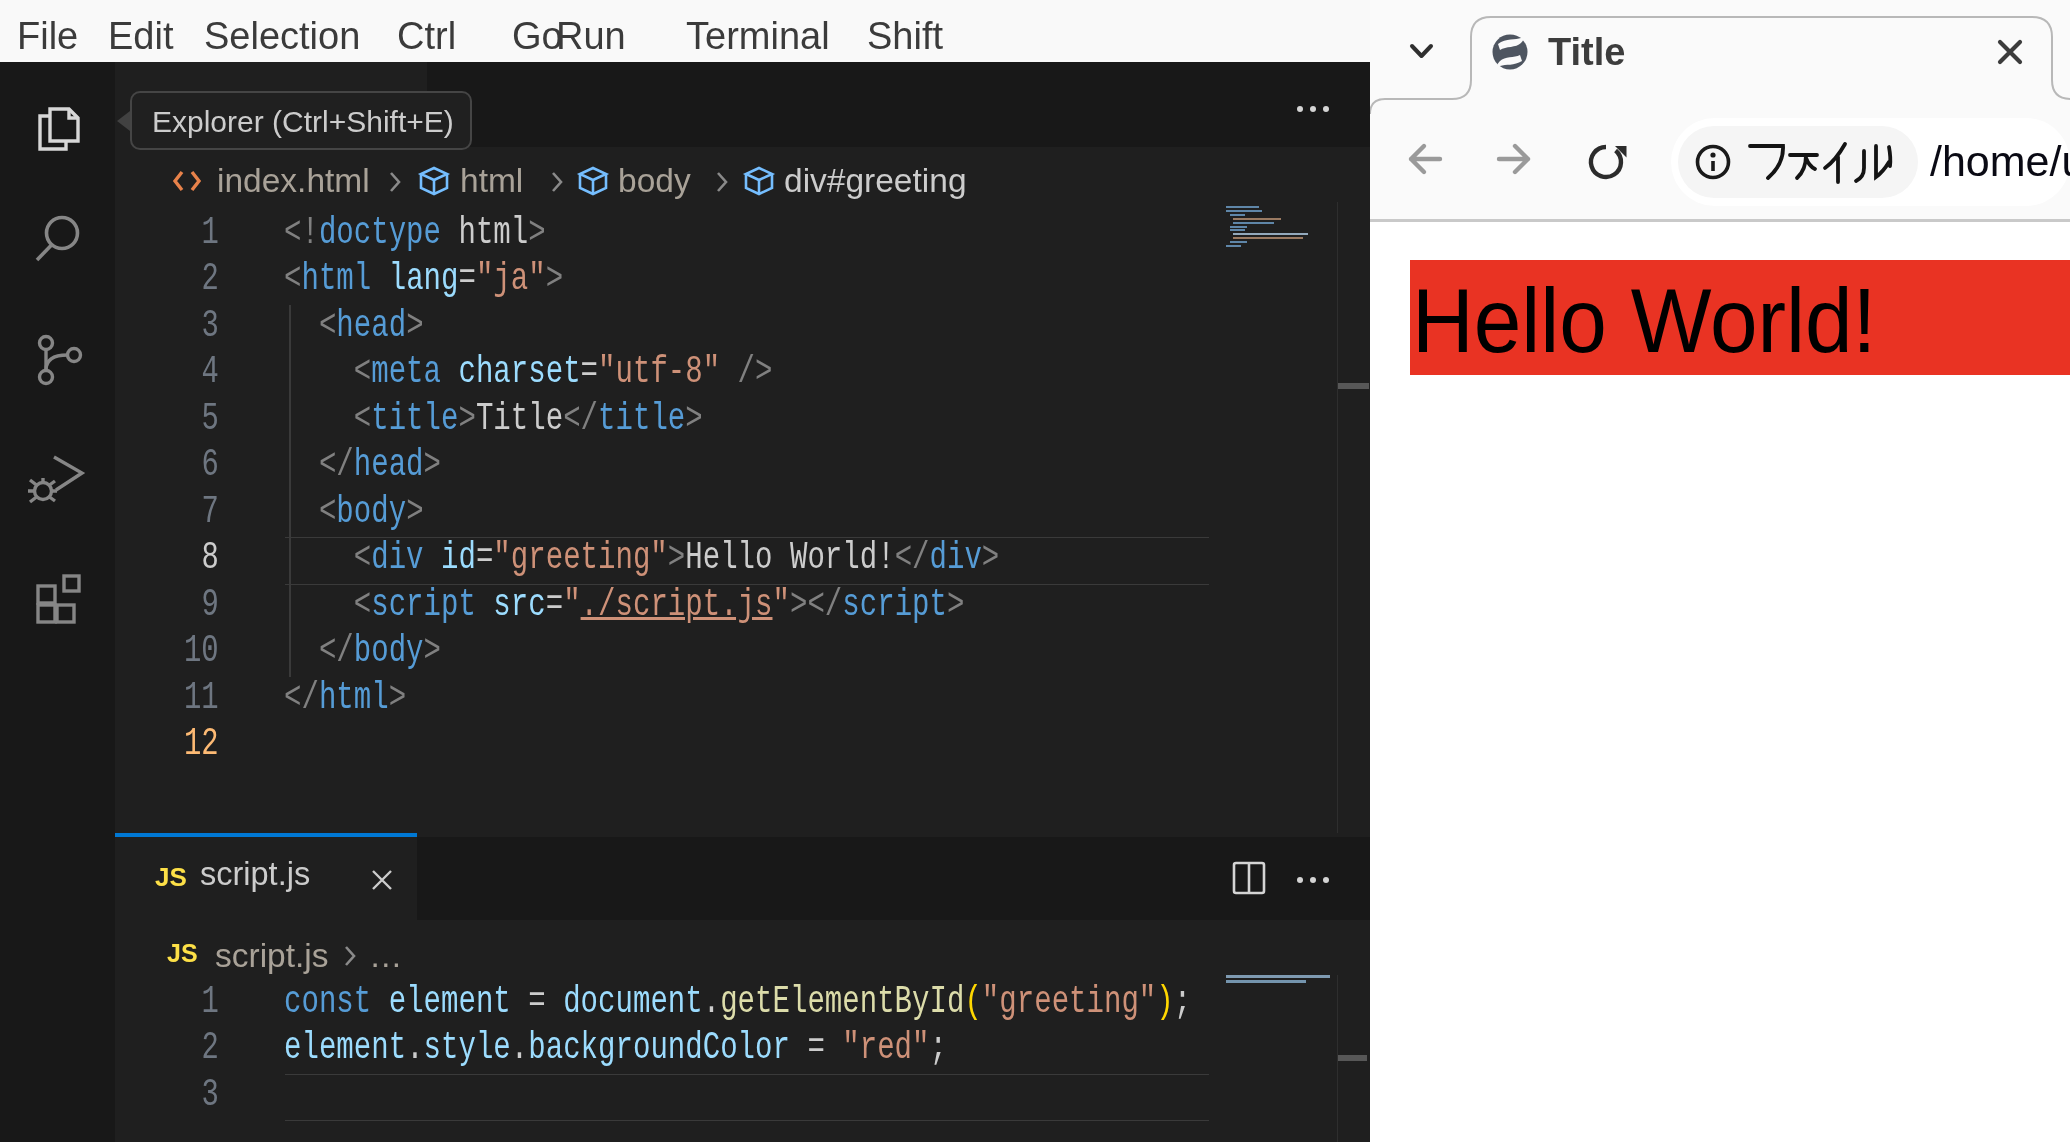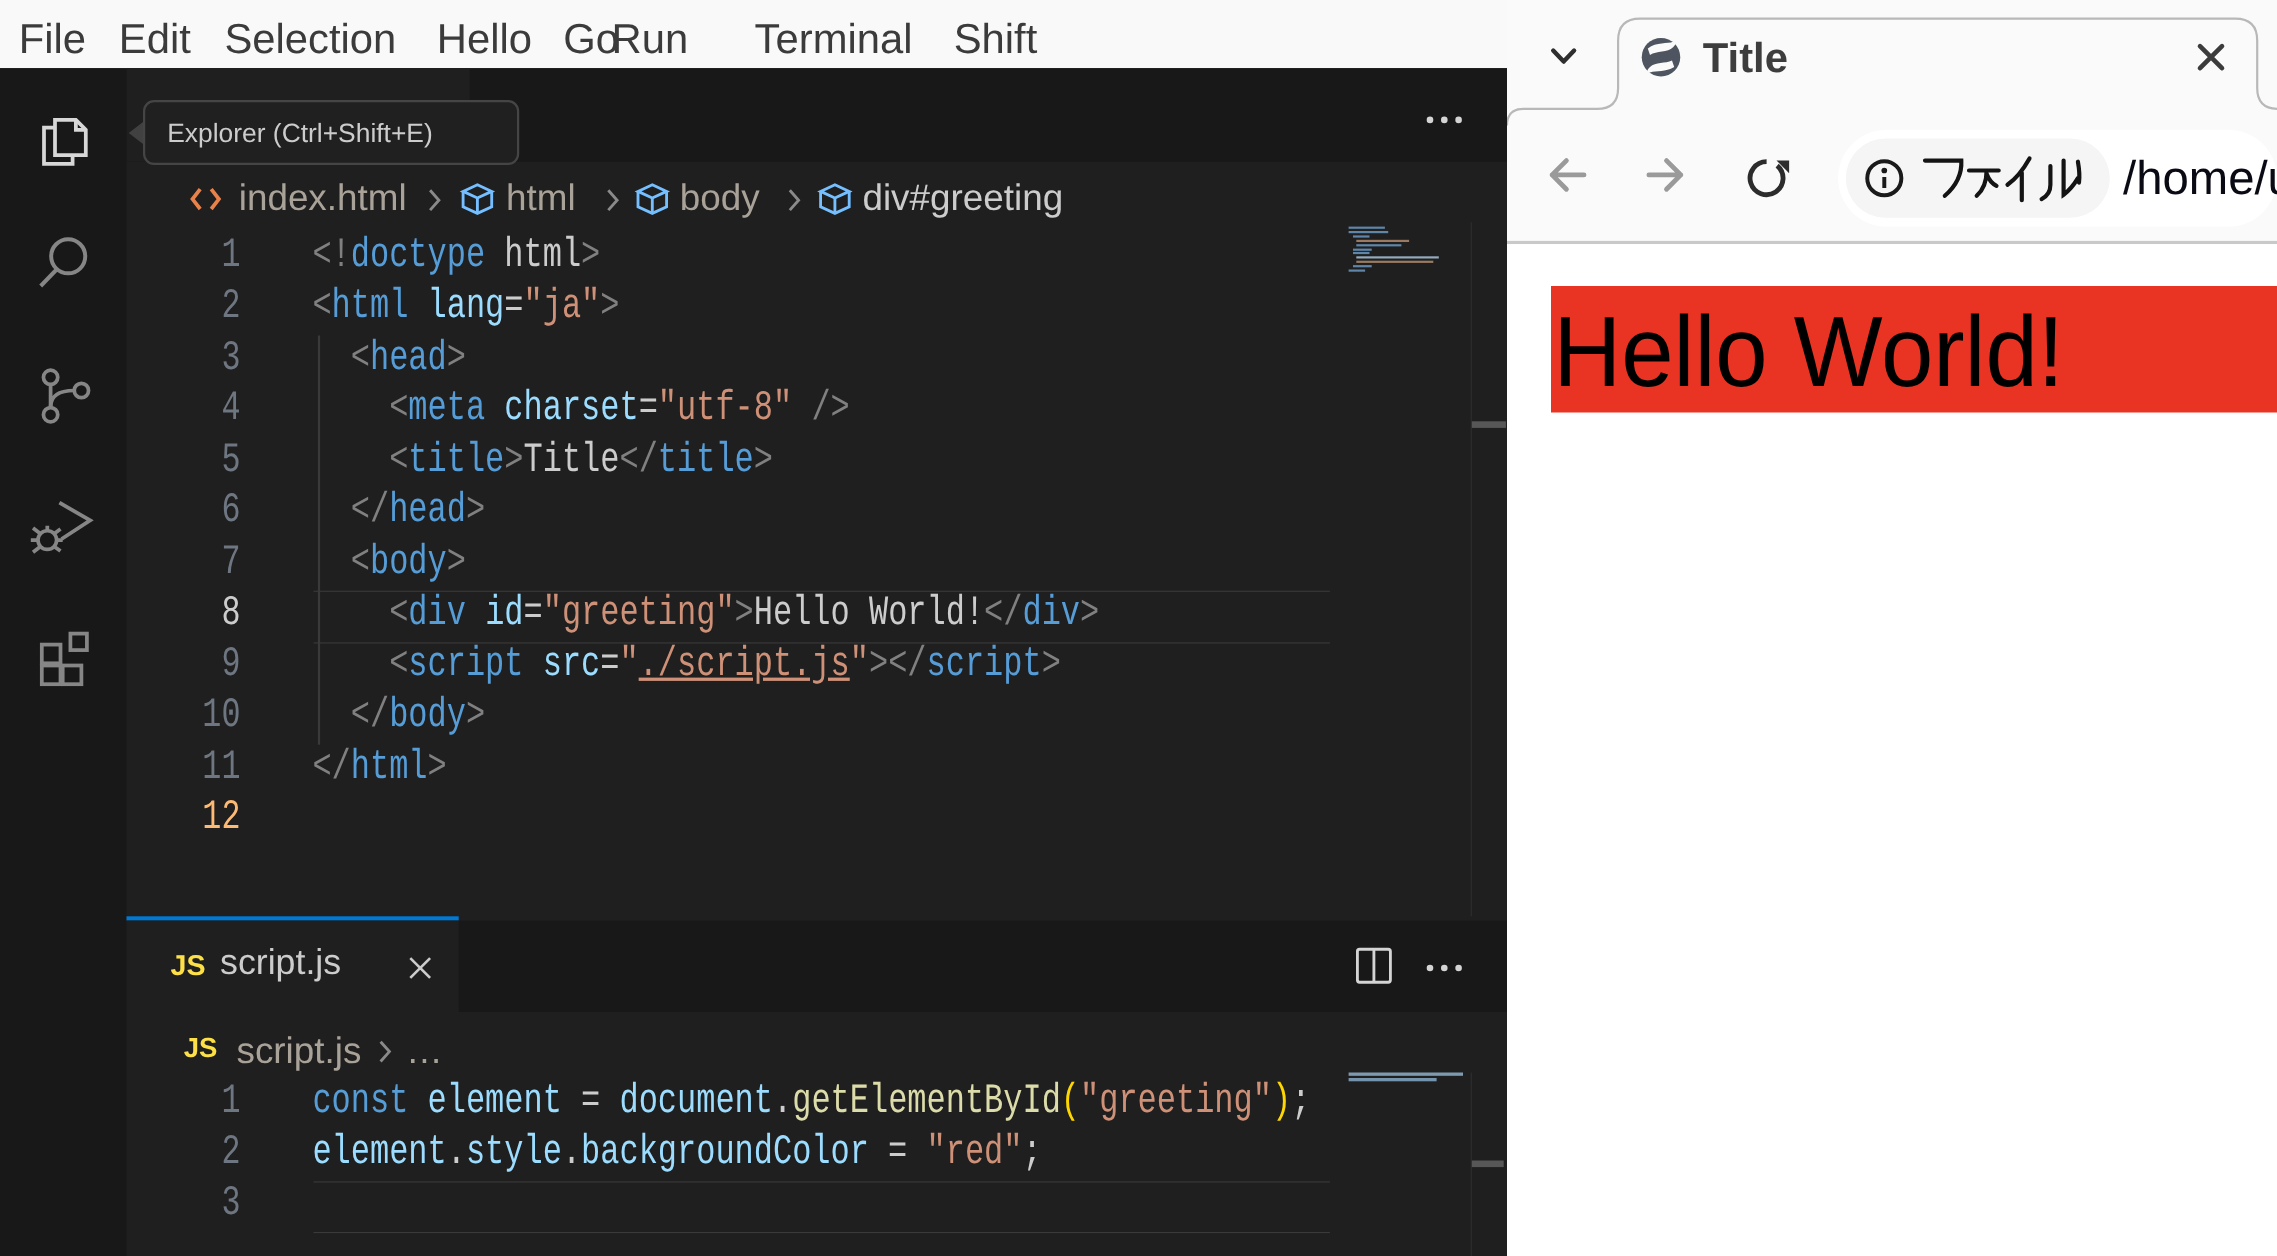--- a/index.html
+++ b/index.html
@@ -18,21 +18,21 @@
   .codeline { font-family:"Liberation Mono", monospace; font-size:38px; white-space:pre; display:inline-block; transform:scaleX(0.765); transform-origin:0 50%; }
   .lnum { position:absolute; left:115px; width:104px; text-align:right; font-family:"Liberation Mono", monospace; font-size:38px; color:#6e7681; height:47px; line-height:41px; }
   .lnum > span { display:inline-block; transform:scaleX(0.76); transform-origin:100% 50%; }
   .cline { position:absolute; left:284px; height:47px; line-height:41px; color:#cccccc; }
   .gray { color:#808080; } .blue { color:#569cd6; } .lblue { color:#9cdcfe; }
   .orange { color:#ce9178; } .yellow { color:#dcdcaa; } .gold { color:#ffd700; }
   
   .bc { position:absolute; font-size:33.5px; color:#a9a298; height:36px; line-height:36px; }
   
   #tooltip { position:absolute; left:130px; top:91px; width:342px; height:59px; background:#202020; border:2px solid #454545; border-radius:10px; }
-  #tooltip .txt { position:absolute; left:20px; top:0; height:57px; line-height:57px; font-size:24px; color:#cccccc; white-space:nowrap; }
+  #tooltip .txt { position:absolute; left:20px; top:0; height:57px; line-height:57px; font-size:30px; color:#cccccc; white-space:nowrap; }
   #tooltiparrow { position:absolute; left:117px; top:111px; width:0; height:0; border-top:10px solid transparent; border-bottom:10px solid transparent; border-right:13px solid #414141; }
   
   .curline { position:absolute; left:285px; width:924px; border-top:1px solid #3a3a3a; border-bottom:1px solid #3a3a3a; }
   
   #panelblue { position:absolute; left:115px; top:833px; width:302px; height:4px; background:#0078d4; }
   #ptabstrip { position:absolute; left:115px; top:837px; width:1255px; height:83px; background:#181818; }
   #ptab { position:absolute; left:0; top:0; width:302px; height:83px; background:#1f1f1f; }
   .jsicon { font-family:"Liberation Sans"; font-weight:bold; color:#fde047; }
   
   #browser { position:absolute; left:1370px; top:0; width:700px; height:1142px; background:#fafafa; }
@@ -41,21 +41,21 @@
   #hello { position:absolute; left:2px; top:0px; height:115px; line-height:121px; font-size:91px; color:#000; display:inline-block; transform:scaleX(0.94); transform-origin:0 50%; white-space:nowrap; }
 </style>
 </head>
 <body>
 <div id="vscode">
 
   <div id="menubar">
     <span class="mitem" style="left:17px;">File</span>
     <span class="mitem" style="left:108px;">Edit</span>
     <span class="mitem" style="left:204px;">Selection</span>
-    <span class="mitem" style="left:397px;">Hello</span>
+    <span class="mitem" style="left:397px;">Ctrl</span>
     <span class="mitem" style="left:512px;">Go</span>
     <span class="mitem" style="left:556px;">Run</span>
     <span class="mitem" style="left:686px;">Terminal</span>
     <span class="mitem" style="left:867px;">Shift</span>
   </div>
 
   <div id="tabstrip">
       <div id="tab1"></div>
     </div>
 

